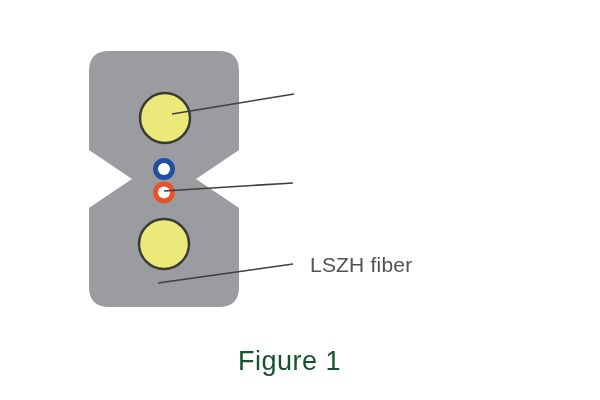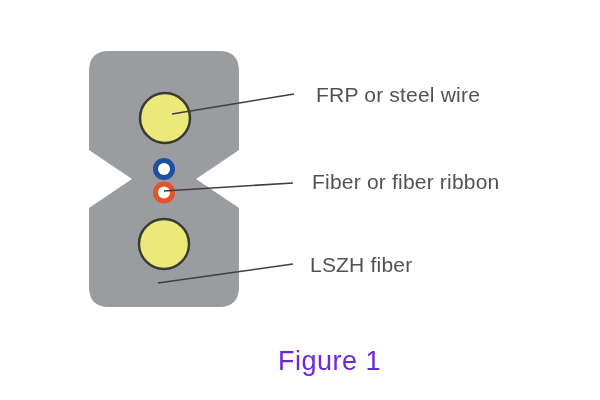--- a/index.html
+++ b/index.html
@@ -25,24 +25,23 @@
     transform: translateY(-50%);
     font-size: 21px;
     color: #515254;
     white-space: nowrap;
     letter-spacing: 0.2px;
   }
   .figure-caption {
     position: absolute;
     transform: translateY(-50%);
     font-size: 27px;
-    color: #6d28d9;
+    color: #14532d;
     white-space: nowrap;
     letter-spacing: 0.5px;
-    margin-left: 40px;
   }
 </style>
 </head>
 <body>
 
 <div class="stage">
 
   <svg class="diagram-svg" width="600" height="400" viewBox="0 0 600 400">
 
     <path d="M 109 51
@@ -70,21 +69,19 @@
     <circle cx="164" cy="169" r="6" fill="#ffffff"></circle>
 
     <circle cx="164" cy="192.5" r="11" fill="#e5522b"></circle>
     <circle cx="164" cy="192.5" r="6" fill="#ffffff"></circle>
 
     <line x1="172" y1="114" x2="294" y2="94" stroke="#3f3f3f" stroke-width="1.6"></line>
     <line x1="164" y1="191" x2="293" y2="183" stroke="#3f3f3f" stroke-width="1.6"></line>
     <line x1="158" y1="283" x2="293" y2="264" stroke="#3f3f3f" stroke-width="1.6"></line>
   </svg>
 
-  <div class="callout-label" style="left:316px; top:95px;">FRP or steel wire</div>
 
-  <div class="callout-label" style="left:312px; top:182px;">Fiber or fiber ribbon</div>
 
   <div class="callout-label" style="left:310px; top:265px;">LSZH fiber</div>
 
   <div class="figure-caption" style="left:238px; top:361px;">Figure 1</div>
 
 </div>
 
 </body></html>

